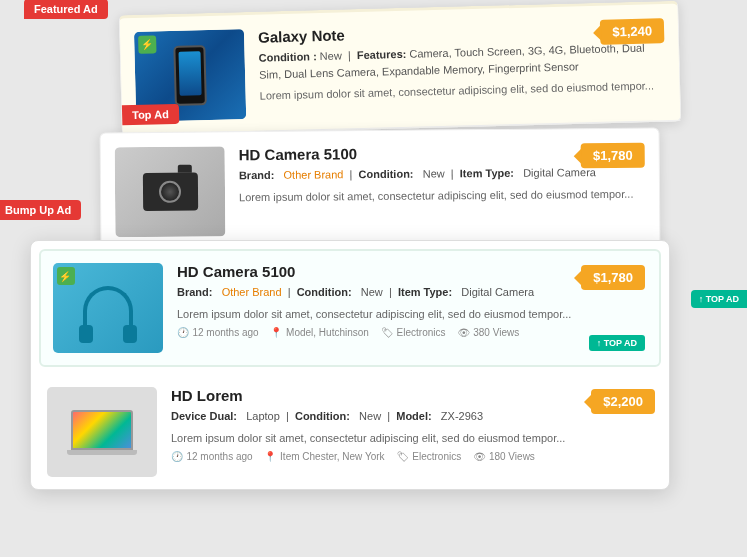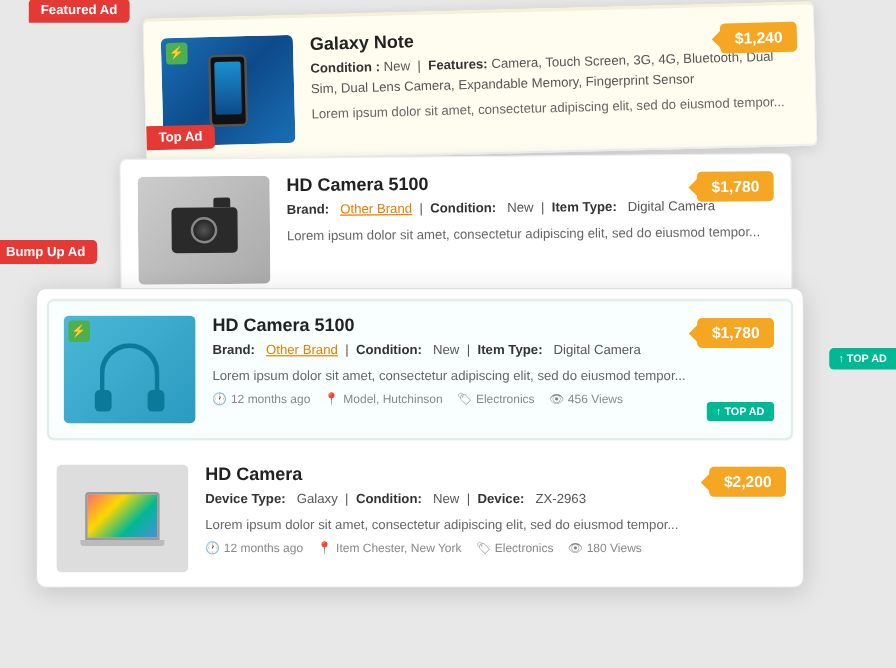--- a/index.html
+++ b/index.html
@@ -114,21 +114,21 @@
     }
 
     .ad-meta {
       font-size: 11px;
       color: #555;
       margin-bottom: 5px;
       line-height: 1.5;
     }
 
     .ad-meta span.label { font-weight: bold; color: #333; }
-    .ad-meta span.val { color: #e67e00; text-decoration: underline; }
+    .ad-meta span.val { color: #e67e00; }
 
     .ad-desc {
       font-size: 11px;
       color: #666;
       line-height: 1.5;
       margin-bottom: 5px;
     }
 
     .ad-footer {
       display: flex;
@@ -463,49 +463,49 @@
           <div class="ad-footer-item">
             <span class="footer-icon">📍</span>
             <span>Model, Hutchinson</span>
           </div>
           <div class="ad-footer-item">
             <span class="footer-icon">🏷</span>
             <span>Electronics</span>
           </div>
           <div class="ad-footer-item">
             <span class="footer-icon">👁</span>
-            <span>456 Views</span>
+            <span>380 Views</span>
           </div>
         </div>
       </div>
       <div class="price-badge">$1,780</div>
       <div class="top-ad-badge">↑ TOP AD</div>
     </div>
 
     <div class="ad-item" style="padding: 12px 16px;">
       <div class="ad-thumb">
         <div class="img-laptop">
           <div class="laptop-body">
             <div class="laptop-screen"></div>
             <div class="laptop-base"></div>
           </div>
         </div>
       </div>
       <div class="ad-body">
-        <div class="ad-title">HD Camera</div>
+        <div class="ad-title">HD Lorem</div>
         <div class="ad-meta">
-          <span class="label">Device Type:</span>
-          &nbsp;
-          <span>Galaxy</span>
+          <span class="label">Device Dual:</span>
+          &nbsp;
+          <span>Laptop</span>
           &nbsp;|&nbsp;
           <span class="label">Condition:</span>
           &nbsp;
           <span>New</span>
           &nbsp;|&nbsp;
-          <span class="label">Device:</span>
+          <span class="label">Model:</span>
           &nbsp;
           <span>ZX-2963</span>
         </div>
         <div class="ad-desc">Lorem ipsum dolor sit amet, consectetur adipiscing elit, sed do eiusmod tempor...</div>
         <div class="ad-footer">
           <div class="ad-footer-item">
             <span class="footer-icon">🕐</span>
             <span>12 months ago</span>
           </div>
           <div class="ad-footer-item">

